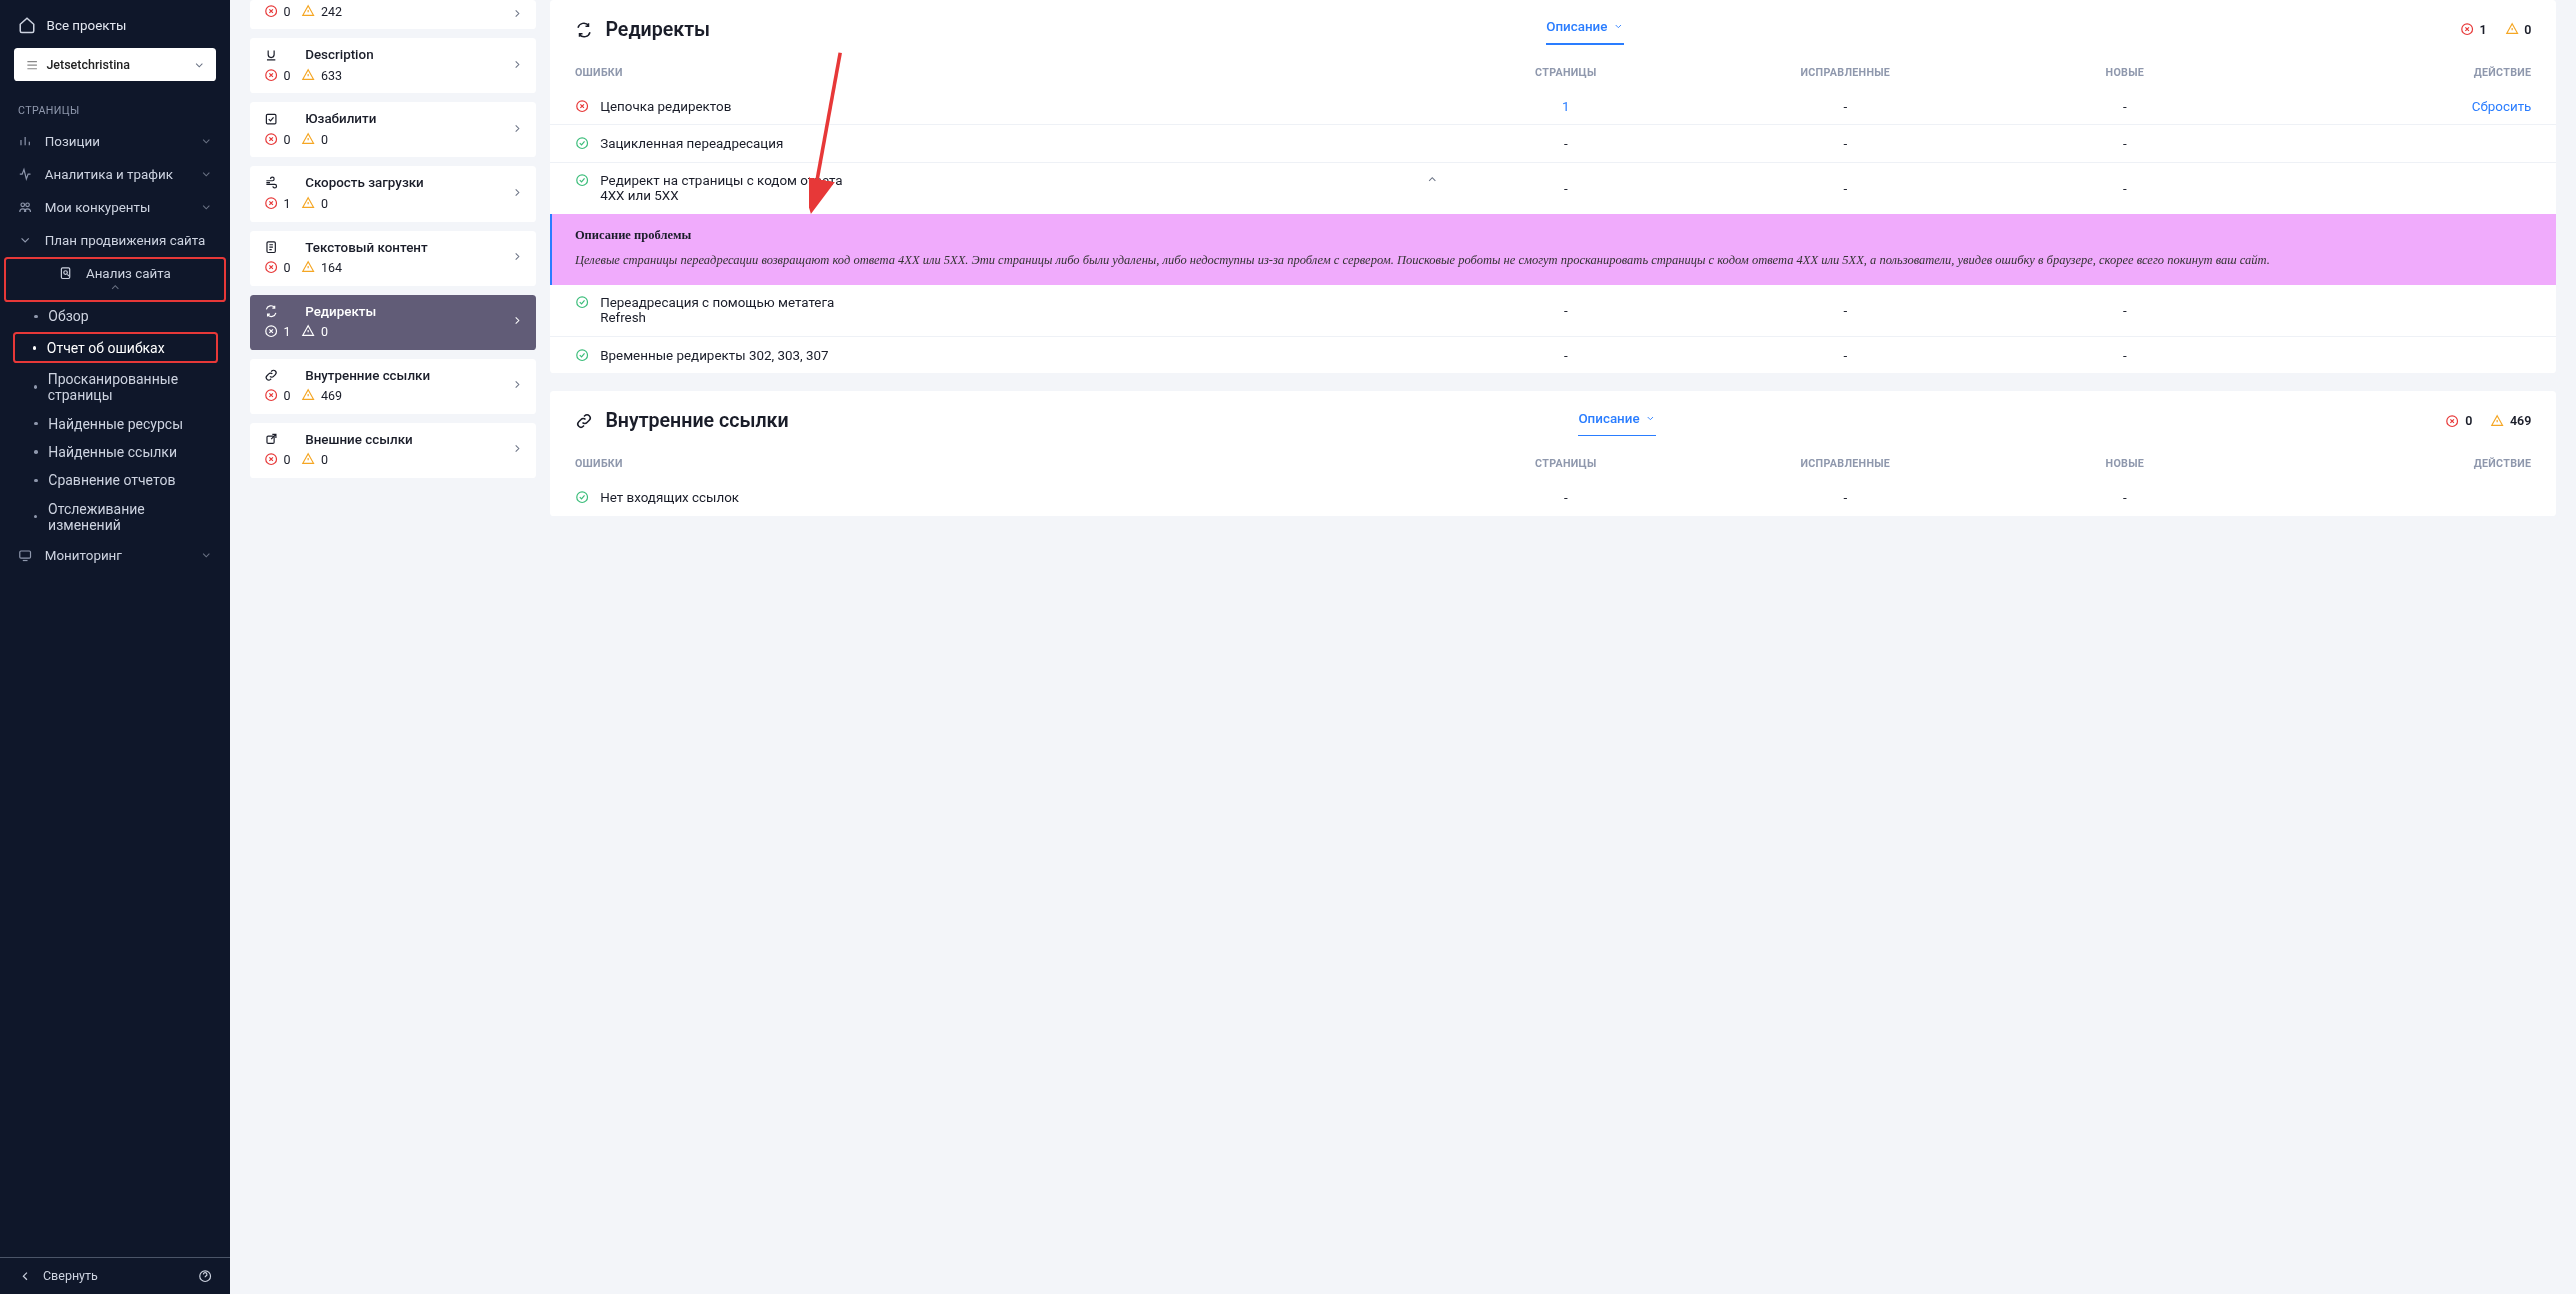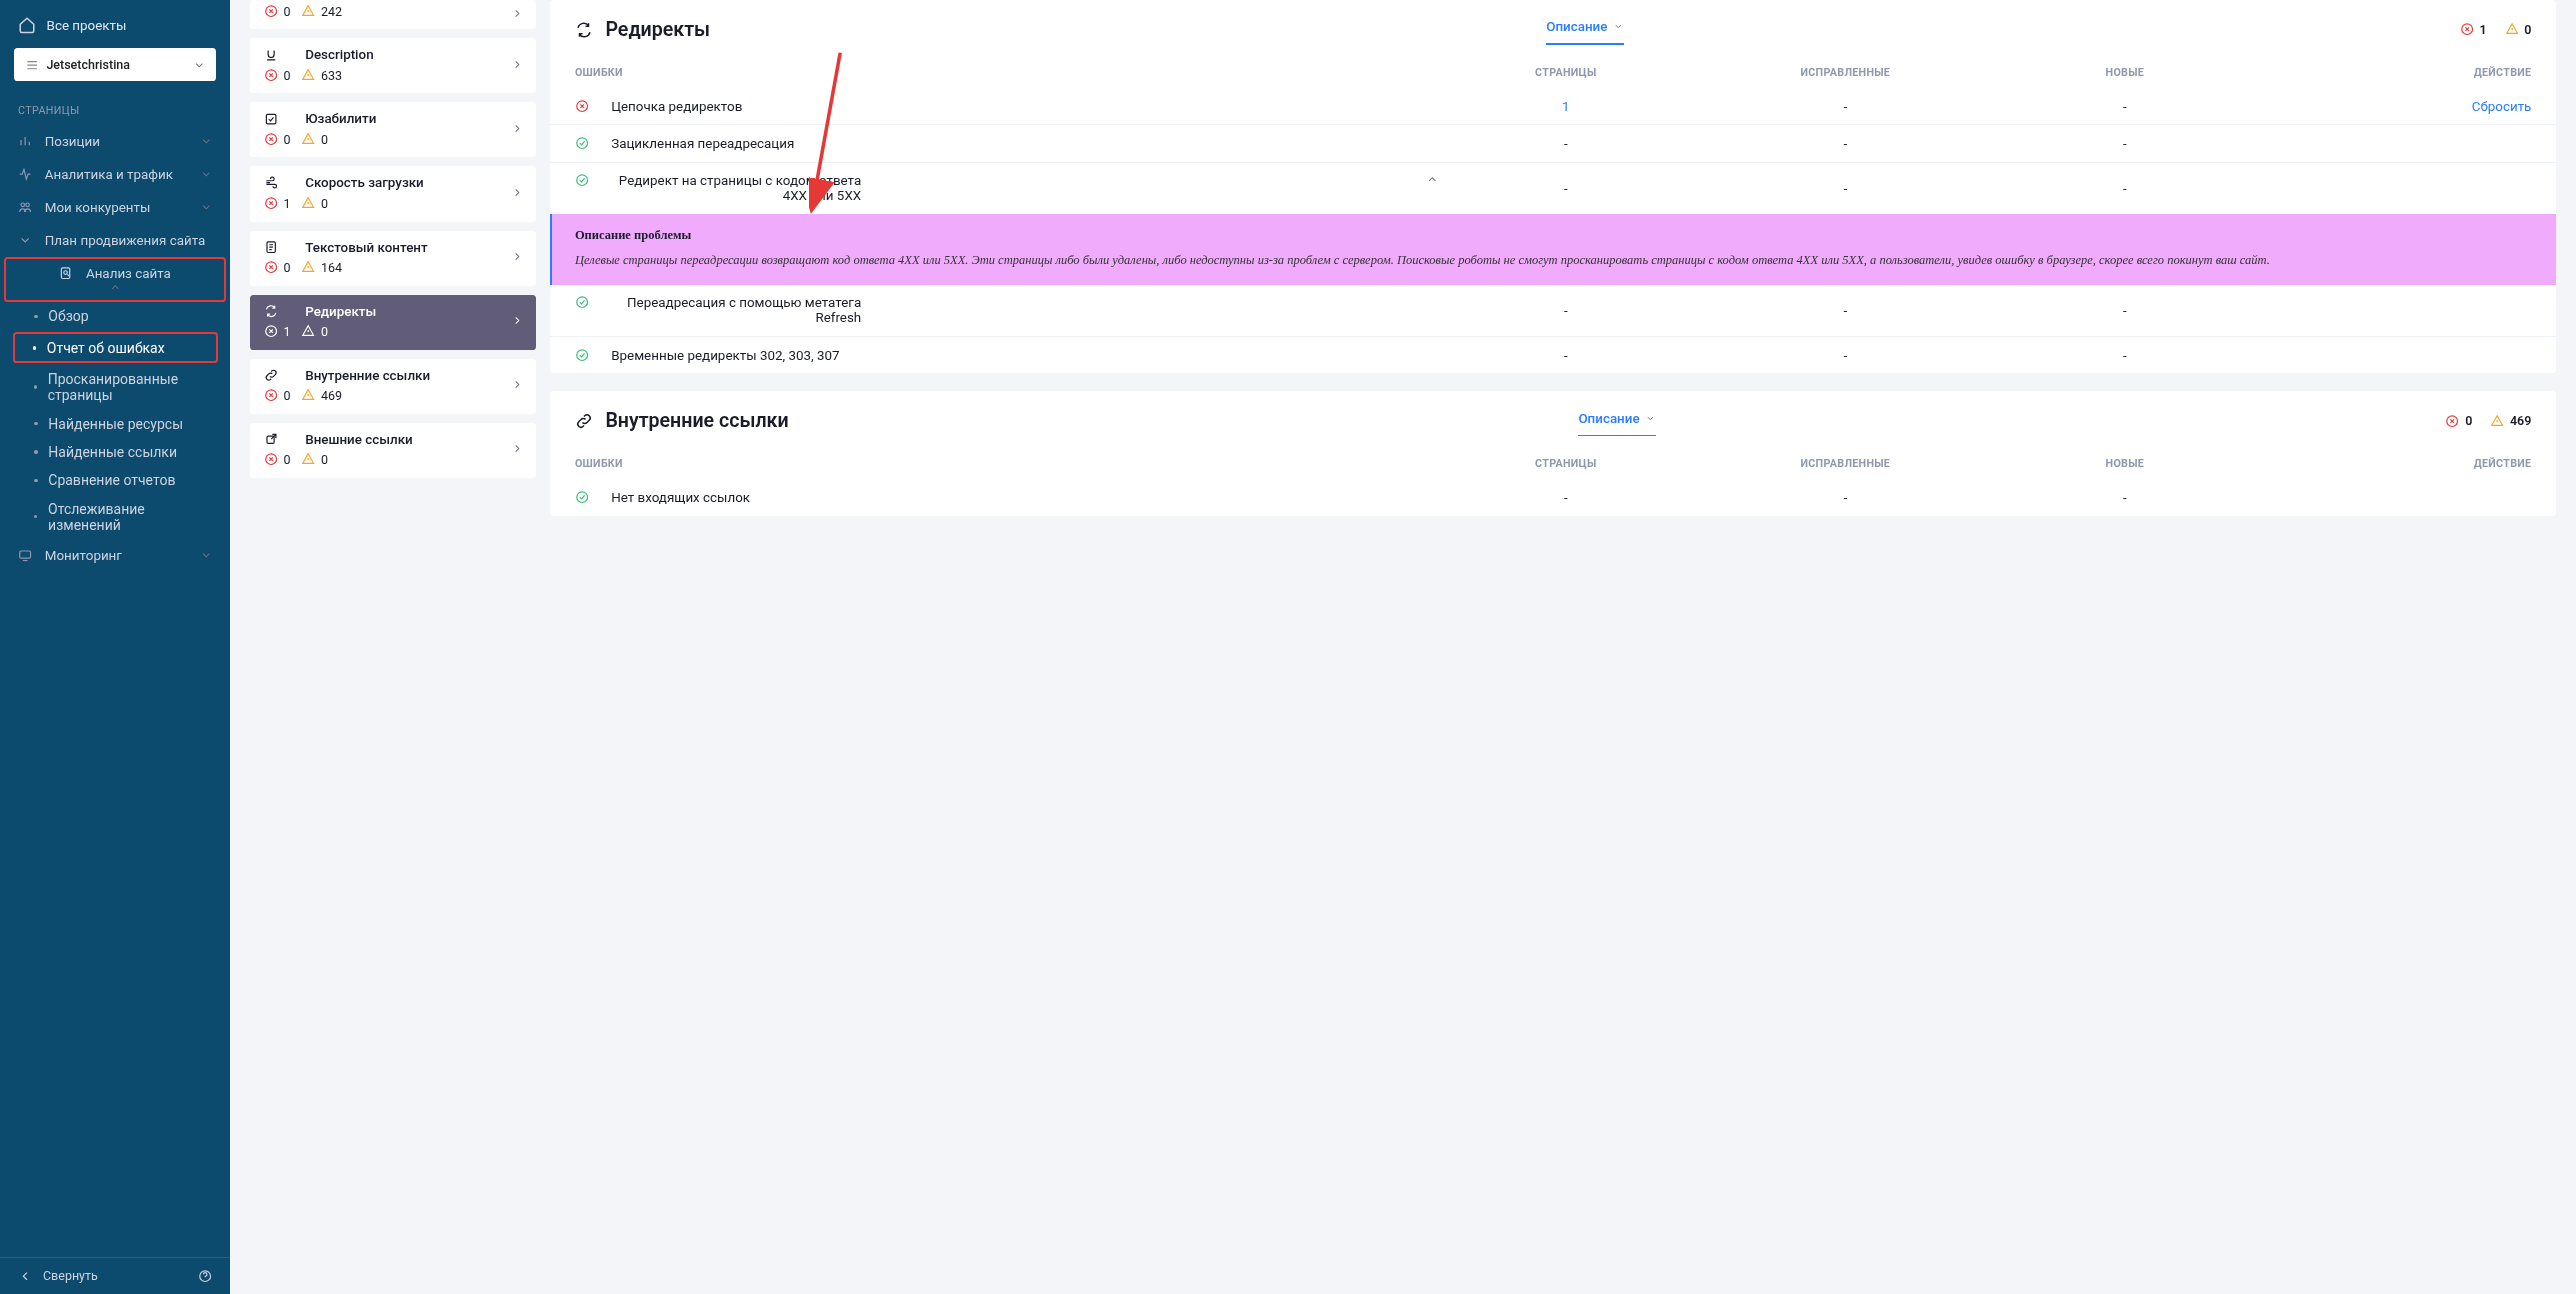--- a/index.html
+++ b/index.html
@@ -8,21 +8,21 @@
   background: #f3f5f9;
   color: #1a1d29;
   font-size: 12.5px;
   overflow: hidden;
 }
 .app { display: flex; height: 100vh; }
 
 
 .sidebar {
   width: 230px;
-  background: #0c4a6e;
+  background: #0f172a;
   color: #b9c0cf;
   display: flex;
   flex-direction: column;
   overflow-y: auto;
 }
 .sidebar-top { padding: 10.7px 14.3px 7.1px; }
 .all-projects {
   display: flex; align-items: center; gap: 10.7px;
   color: #e3e7f0; padding: 5.4px 3.6px 14.3px;
   font-size: 13.4px; cursor: pointer;
@@ -106,21 +106,21 @@
 .table-head {
   display:grid; grid-template-columns: 3.4fr 1fr 1.2fr 1fr 1.1fr;
   padding:12.5px 25px 9px; color:#8f98ad; font-size:10.7px; font-weight:700;
   letter-spacing:0.3px;
 }
 .row {
   display:grid; grid-template-columns: 3.4fr 1fr 1.2fr 1fr 1.1fr;
   padding:10.7px 25px; align-items:center; font-size:13.4px;
 }
 .row + .row { border-top:0.9px solid #eef1f6; }
-.row .err-name { display:flex; align-items:flex-start; gap:22px;text-align:right; }
+.row .err-name { display:flex; align-items:flex-start; gap:11px; }
 .row-expanded { border-left:2.7px solid #2a7dff; padding:14.3px 25px 16px 23px; background:#f0abfc;font-family:Liberation Serif, serif; }
 .row-expanded .desc-title { font-weight:600; margin-bottom:7.1px; }
 .row-expanded .desc-text { font-style:italic; color:#333; line-height:1.45; }
 .link { color:#2a7dff; cursor:pointer; }
 .center { text-align:center; }
 .col-action { text-align:right; }
 
 
 .icn { width:18px; height:18px; flex-shrink:0; }
 .icn-sm { width:14.3px; height:14.3px; flex-shrink:0; }

